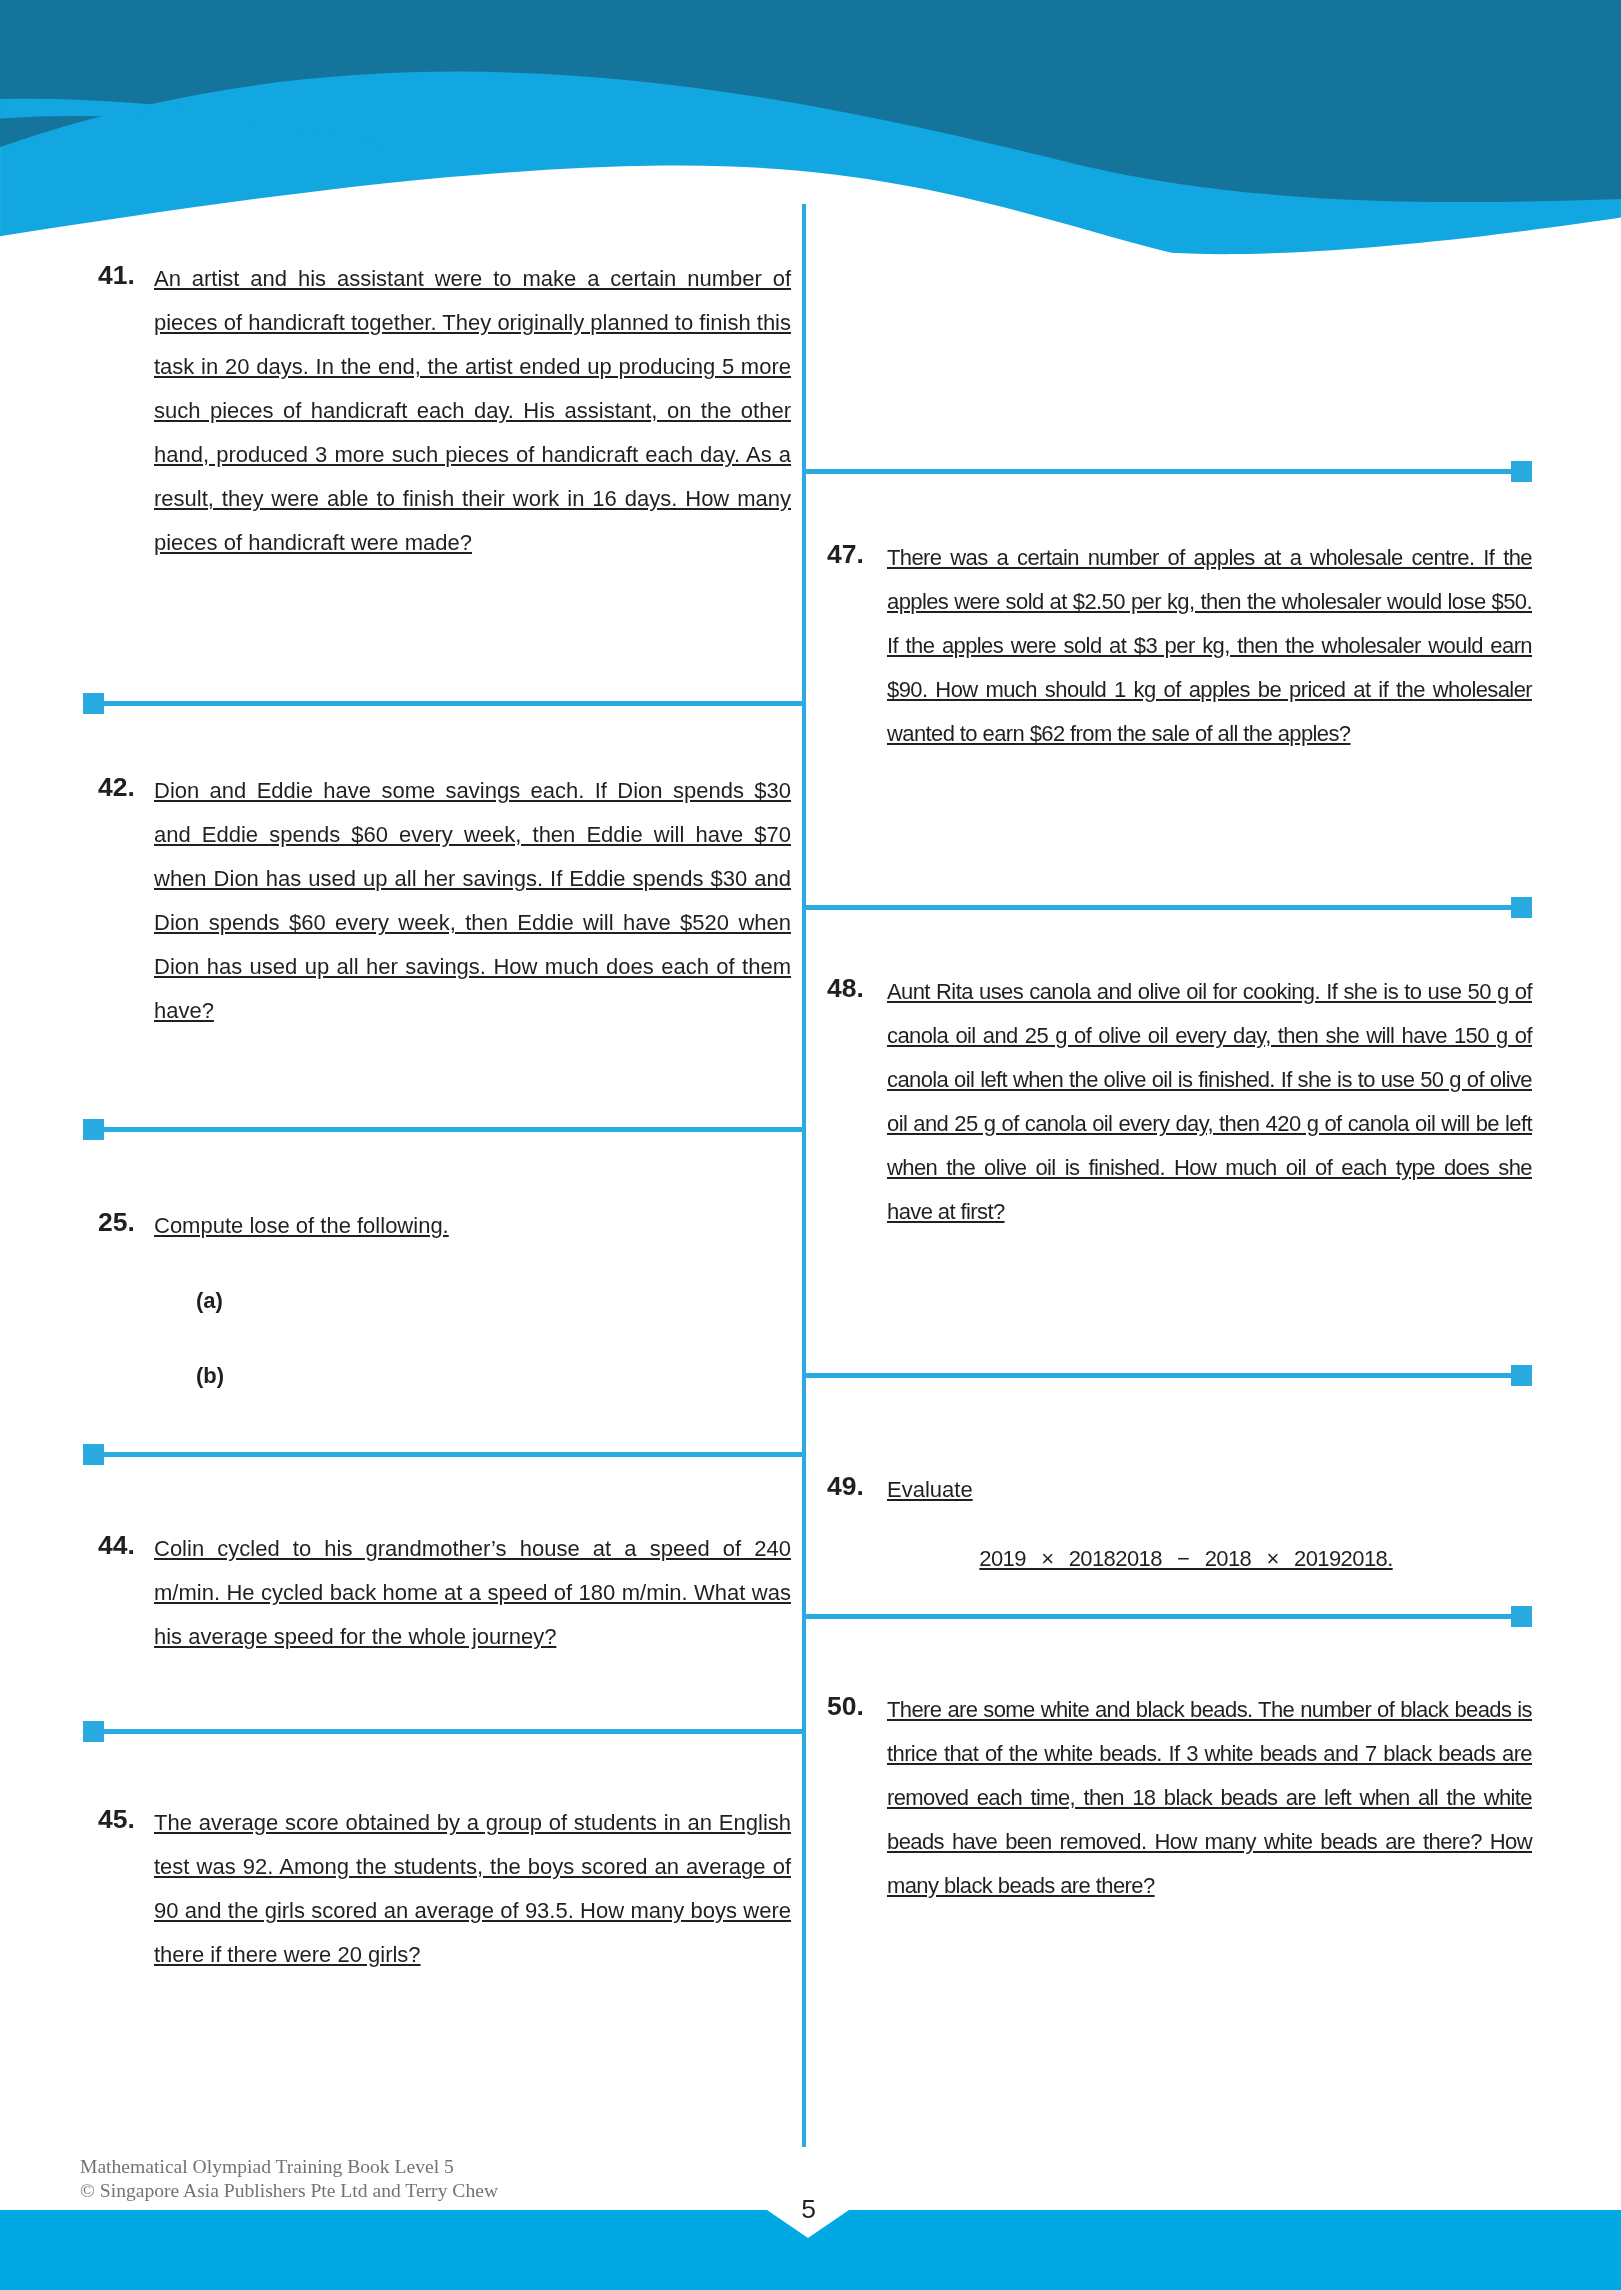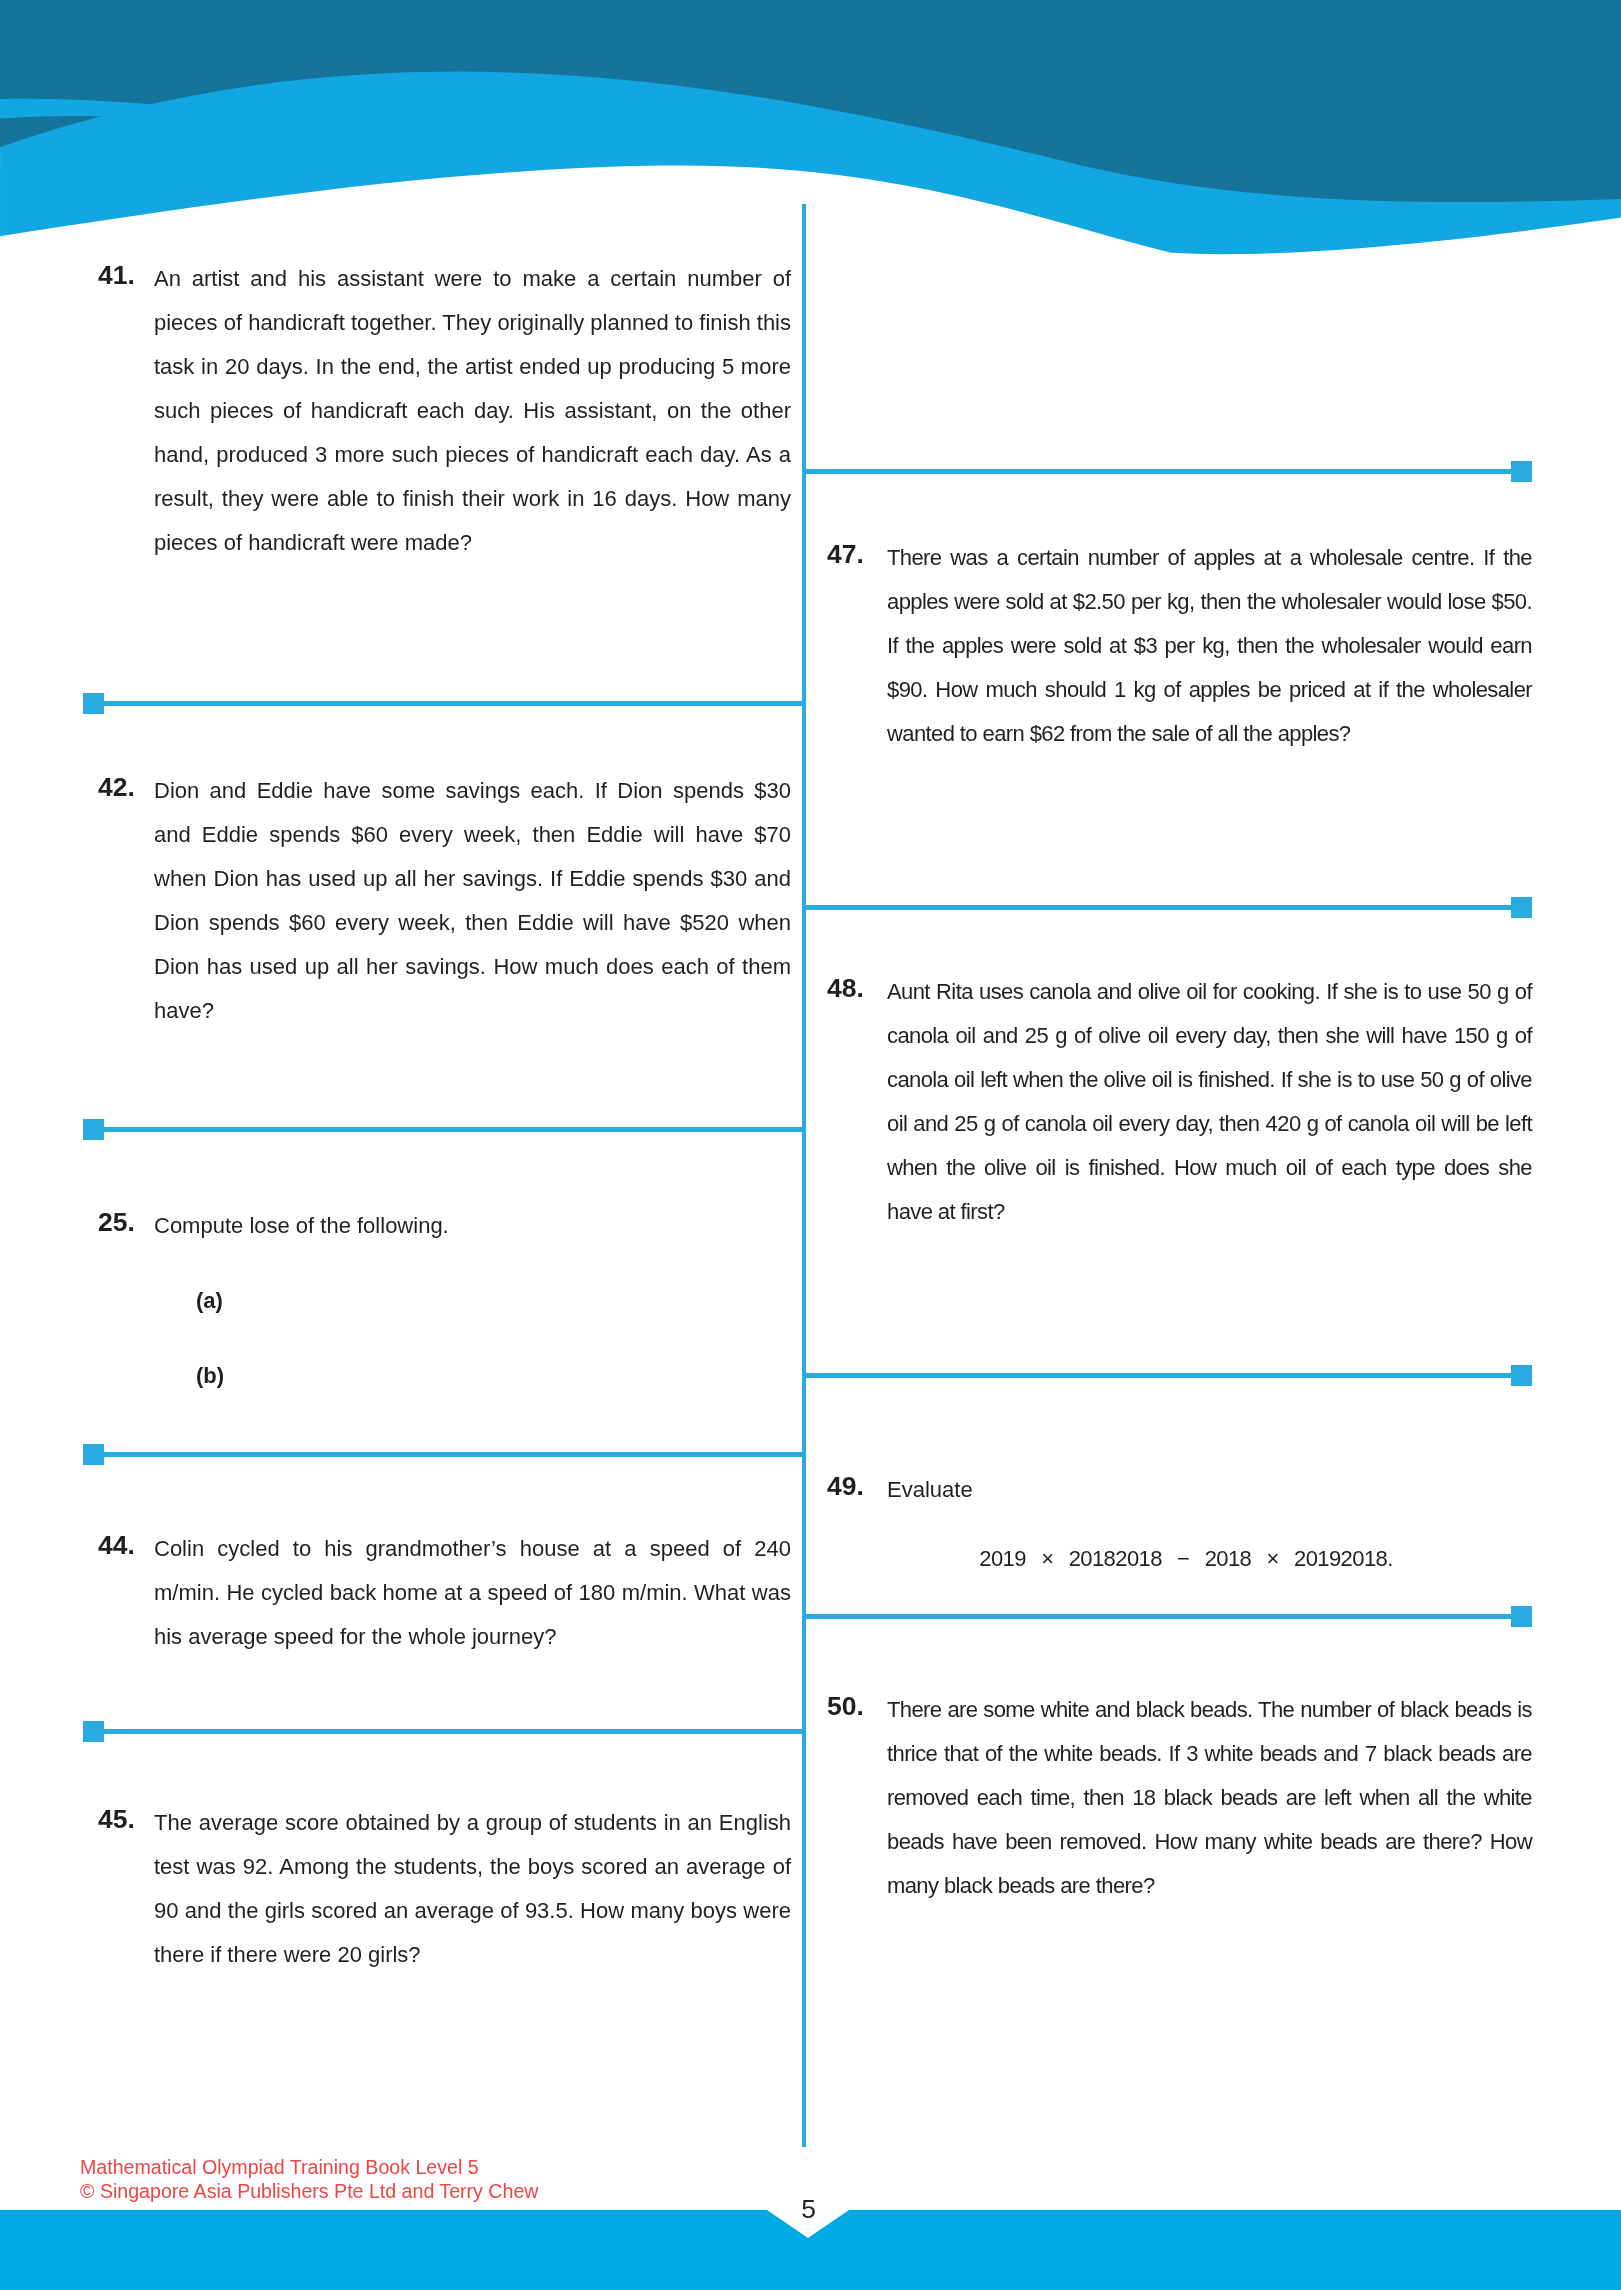--- a/index.html
+++ b/index.html
@@ -1,39 +1,39 @@
 <!DOCTYPE html>
 <html><head>
 <meta charset="utf-8">
 <style>
   html,body{margin:0;padding:0;}
   .page{
     position:relative;width:1621px;height:2291px;background:#ffffff;
     overflow:hidden;font-family:"Liberation Sans",sans-serif;color:#231f20;
   }
   .waves{position:absolute;left:0;top:0;pointer-events:none;}
-  .problem{position:absolute;}
+  .problem{position:absolute;text-decoration:underline;}
   .problem .pnum{position:absolute;left:0;top:0;font-size:26.5px;font-weight:bold;line-height:36px;}
   .problem .pbody{font-size:22px;line-height:44px;text-align:justify;}
   .problem.pleft{left:98px;width:693px;}
   .problem.pleft .pbody{margin-left:56px;width:637px;}
   .problem.pright{left:827px;width:705px;}
   .problem.pright .pbody{margin-left:60px;width:645px;}
   .cond{letter-spacing:-0.6px;}
   .part{margin-top:31px;margin-left:42px;text-align:left;}
   .part .plabel{display:inline-block;width:51px;font-weight:bold;vertical-align:top;}
   .part .plines{display:inline-block;vertical-align:top;word-spacing:9.8px;}
   .part .plines span{display:block;}
   .expr{margin-top:24.5px;margin-left:-47px;word-spacing:9.8px;text-align:center;white-space:nowrap;}
   .vdiv{position:absolute;left:802px;top:204px;width:3.9px;height:1943px;background:#29abe2;}
   .hdiv{position:absolute;height:4.9px;background:#29abe2;}
   .hdiv.l{left:94px;width:708px;}
   .hdiv.r{left:806px;width:706px;}
   .sq{position:absolute;width:20.6px;height:20.6px;background:#29abe2;}
-  .footer-line{position:absolute;left:80px;font-family:Liberation Sans, sans-serif;font-size:19.6px;color:#ef4444;}
+  .footer-line{position:absolute;left:80px;font-family:Liberation Serif, serif;font-size:19.6px;color:#737373;}
   .bottom-bar{position:absolute;left:0;top:2210px;width:1621px;height:80px;background:#00a9e4;}
   .notch{position:absolute;left:767px;top:2210px;width:0;height:0;
     border-left:41px solid transparent;border-right:41px solid transparent;border-top:28px solid #ffffff;}
   .pageno{position:absolute;left:779px;top:2194px;width:59px;text-align:center;font-size:26.5px;color:#231f20;}
 </style>
 </head>
 <body>
 
 <div class="page">
 

